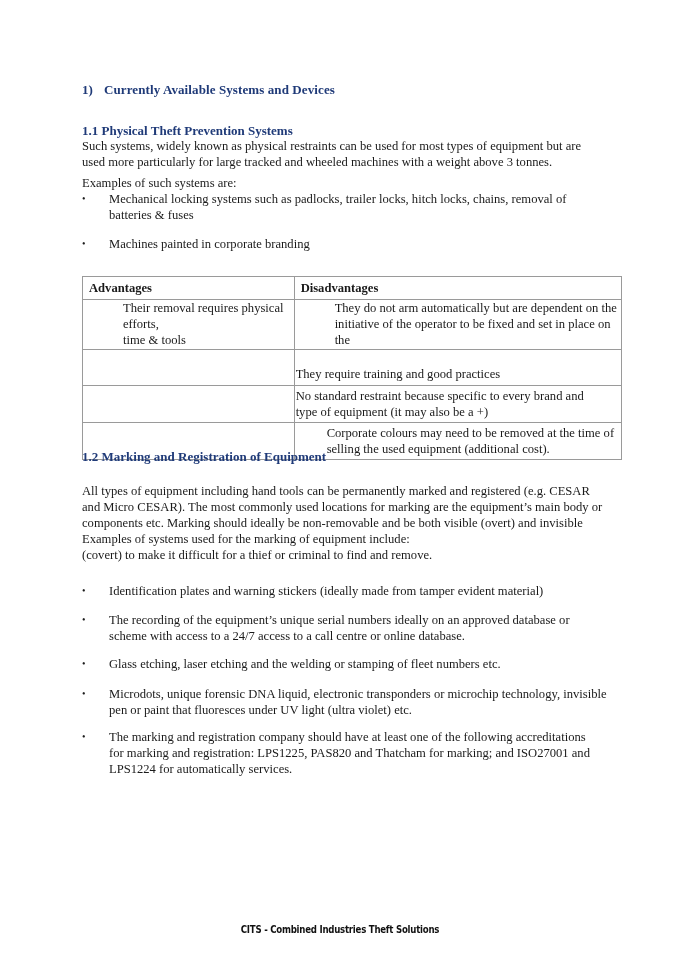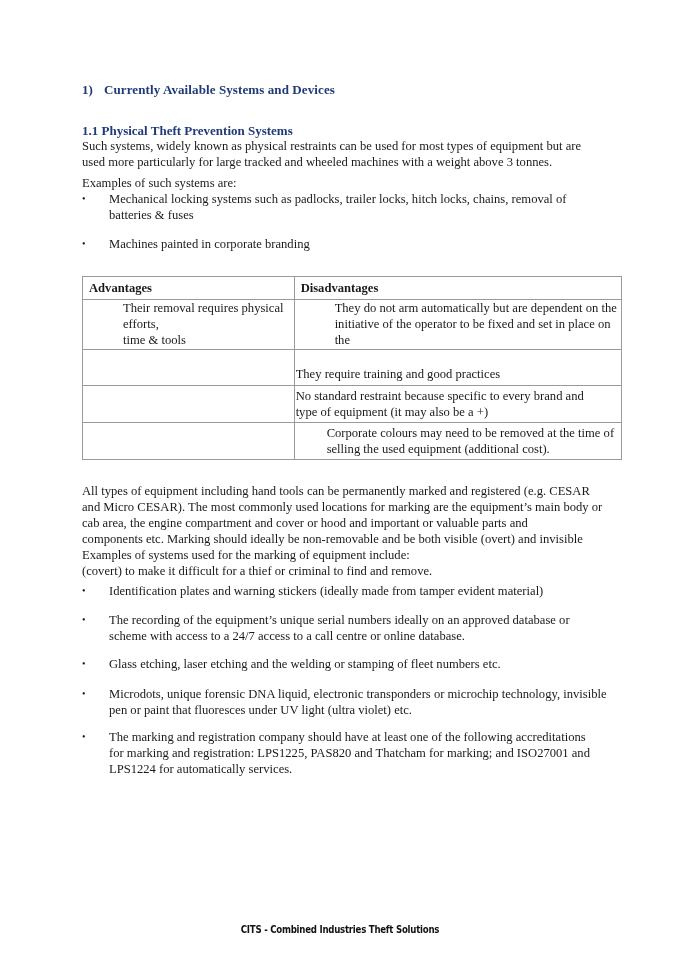--- a/index.html
+++ b/index.html
@@ -127,25 +127,25 @@
     <tr class="r4">
       <td></td>
       <td>
         <div>Corporate colours may need to be removed at the time of</div>
         <div>selling the used equipment (additional cost).</div>
       </td>
     </tr>
   </tbody>
     </table>
 
+  <div class="h2" style="top:449px;">1.2 Marking and Registration of Equipment</div>
 
   <div class="para" style="top:483px;">
     <div>All types of equipment including hand tools can be permanently marked and registered (e.g. CESAR</div>
     <div>and Micro CESAR). The most commonly used locations for marking are the equipment’s main body or</div>
-    <div>cab area, the engine compartment and cover or hood and important or valuable parts and</div>
     <div>components etc. Marking should ideally be non-removable and be both visible (overt) and invisible</div>
     <div>Examples of systems used for the marking of equipment include:</div>
     <div>(covert) to make it difficult for a thief or criminal to find and remove.</div>
   </div>
 
   <div class="bullet" style="top:583px;">
     <span class="dot">•</span>
     <div class="txt">
         <div>Identification plates and warning stickers (ideally made from tamper evident material)</div>
       </div>

